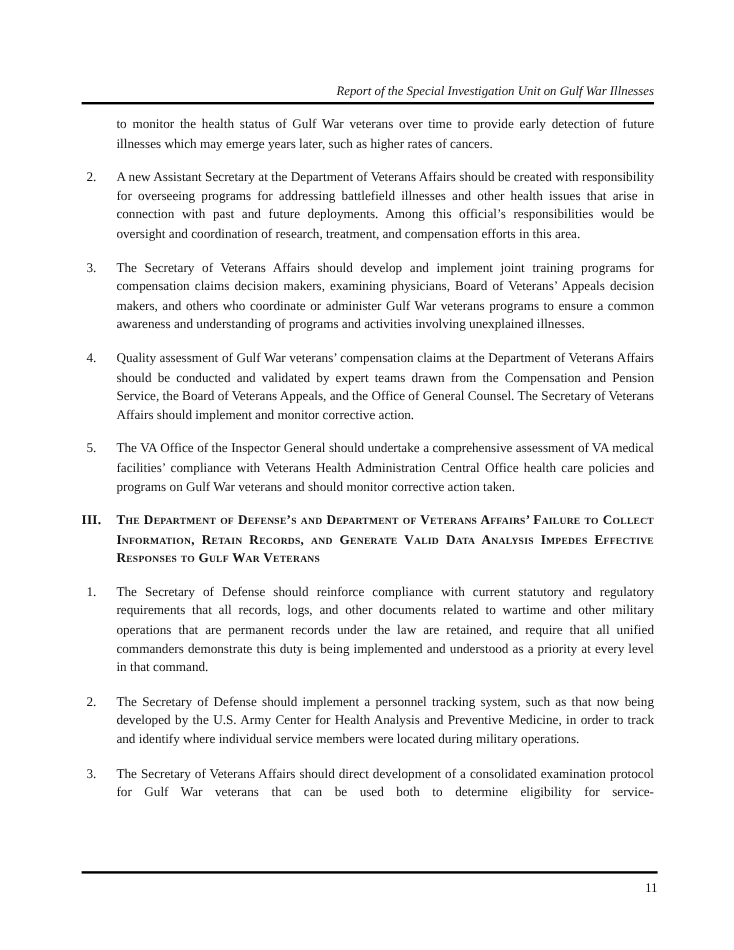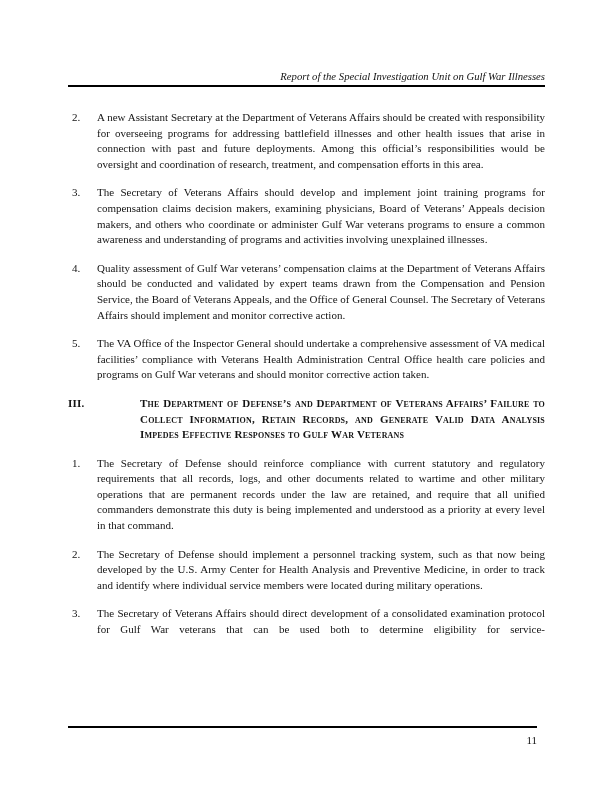--- a/index.html
+++ b/index.html
@@ -66,26 +66,25 @@
     font-weight: bold;
     font-variant: small-caps;
     letter-spacing: 0.2px;
   }
   .sec-heading .hnum {
     flex: 0 0 29px;
   }
   .sec-heading .htxt {
     flex: 1;
     text-align: justify;
-    margin-left: 43px;
   }
   
   .ftr {
     position: absolute;
-    top: 726px; left: 68px; right: 75px;
+    top: 726px; left: 68px; right: 64px;
   }
   .footer-rule {
     border-top: 2px solid #000;
   }
   .pagenum {
     margin-top: 5px;
     text-align: right;
     font-size: 11px;
     line-height: 14px;
   }
@@ -95,20 +94,21 @@
 
 <div class="page">
 
   <div class="hdr">
     <div class="running-head">Report of the Special Investigation Unit on Gulf War Illnesses</div>
     <div class="header-rule"></div>
   </div>
 
   <div class="body-area">
 
+    <p class="cont">to monitor the health status of Gulf War veterans over time to provide early detection of future illnesses which may emerge years later, such as higher rates of cancers.</p>
 
     <div class="item">
       <span class="num">2.</span>
       <span class="txt">A new Assistant Secretary at the Department of Veterans Affairs should be created with responsibility for overseeing programs for addressing battlefield illnesses and other health issues that arise in connection with past and future deployments.  Among this official’s responsibilities would be oversight and coordination of research, treatment, and compensation efforts in this area.</span>
     </div>
 
     <div class="item">
       <span class="num">3.</span>
       <span class="txt">The Secretary of Veterans Affairs should develop and implement joint training programs for compensation claims decision makers, examining physicians, Board of Veterans’ Appeals decision makers, and others who coordinate or administer Gulf War veterans programs to ensure a common awareness and understanding of programs and activities involving unexplained illnesses.</span>
     </div>

